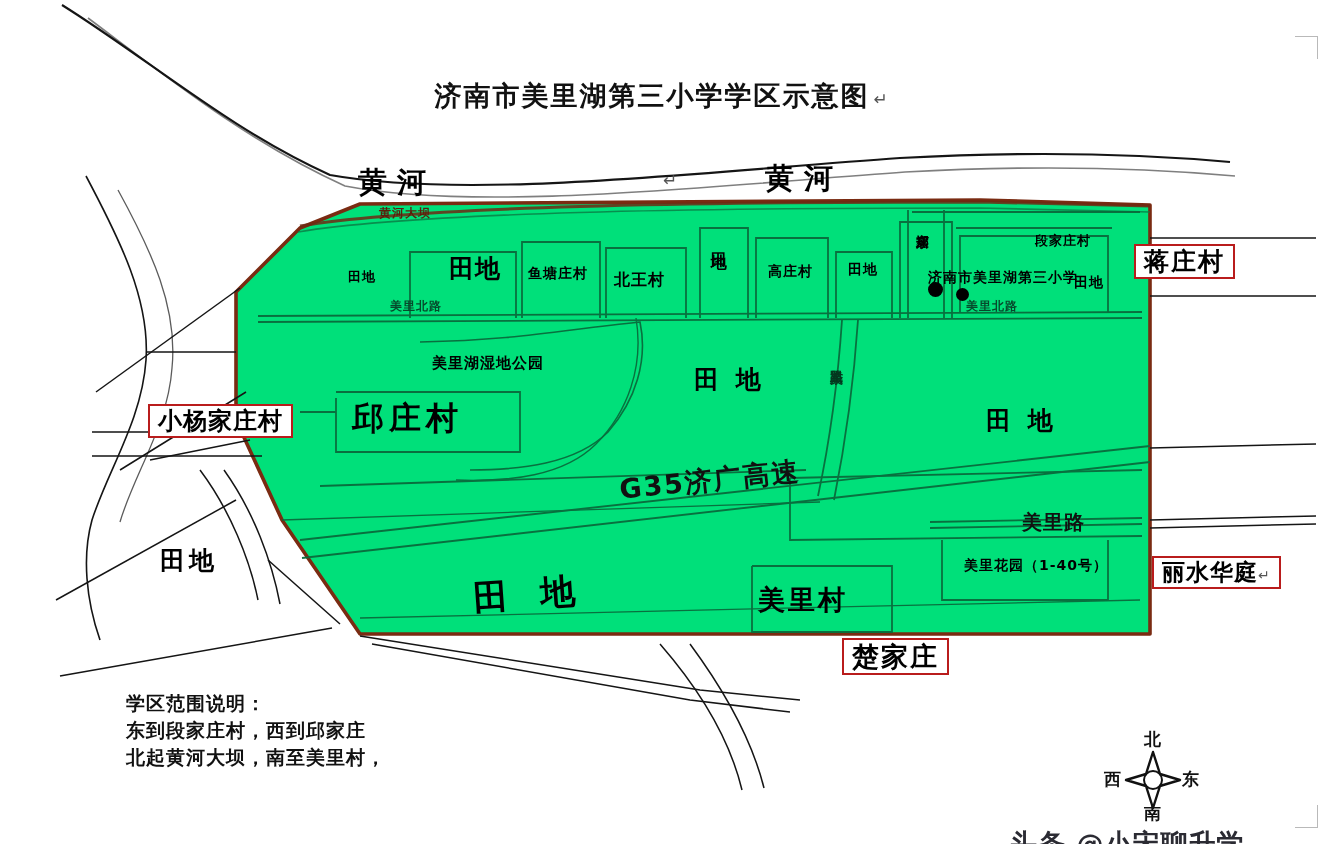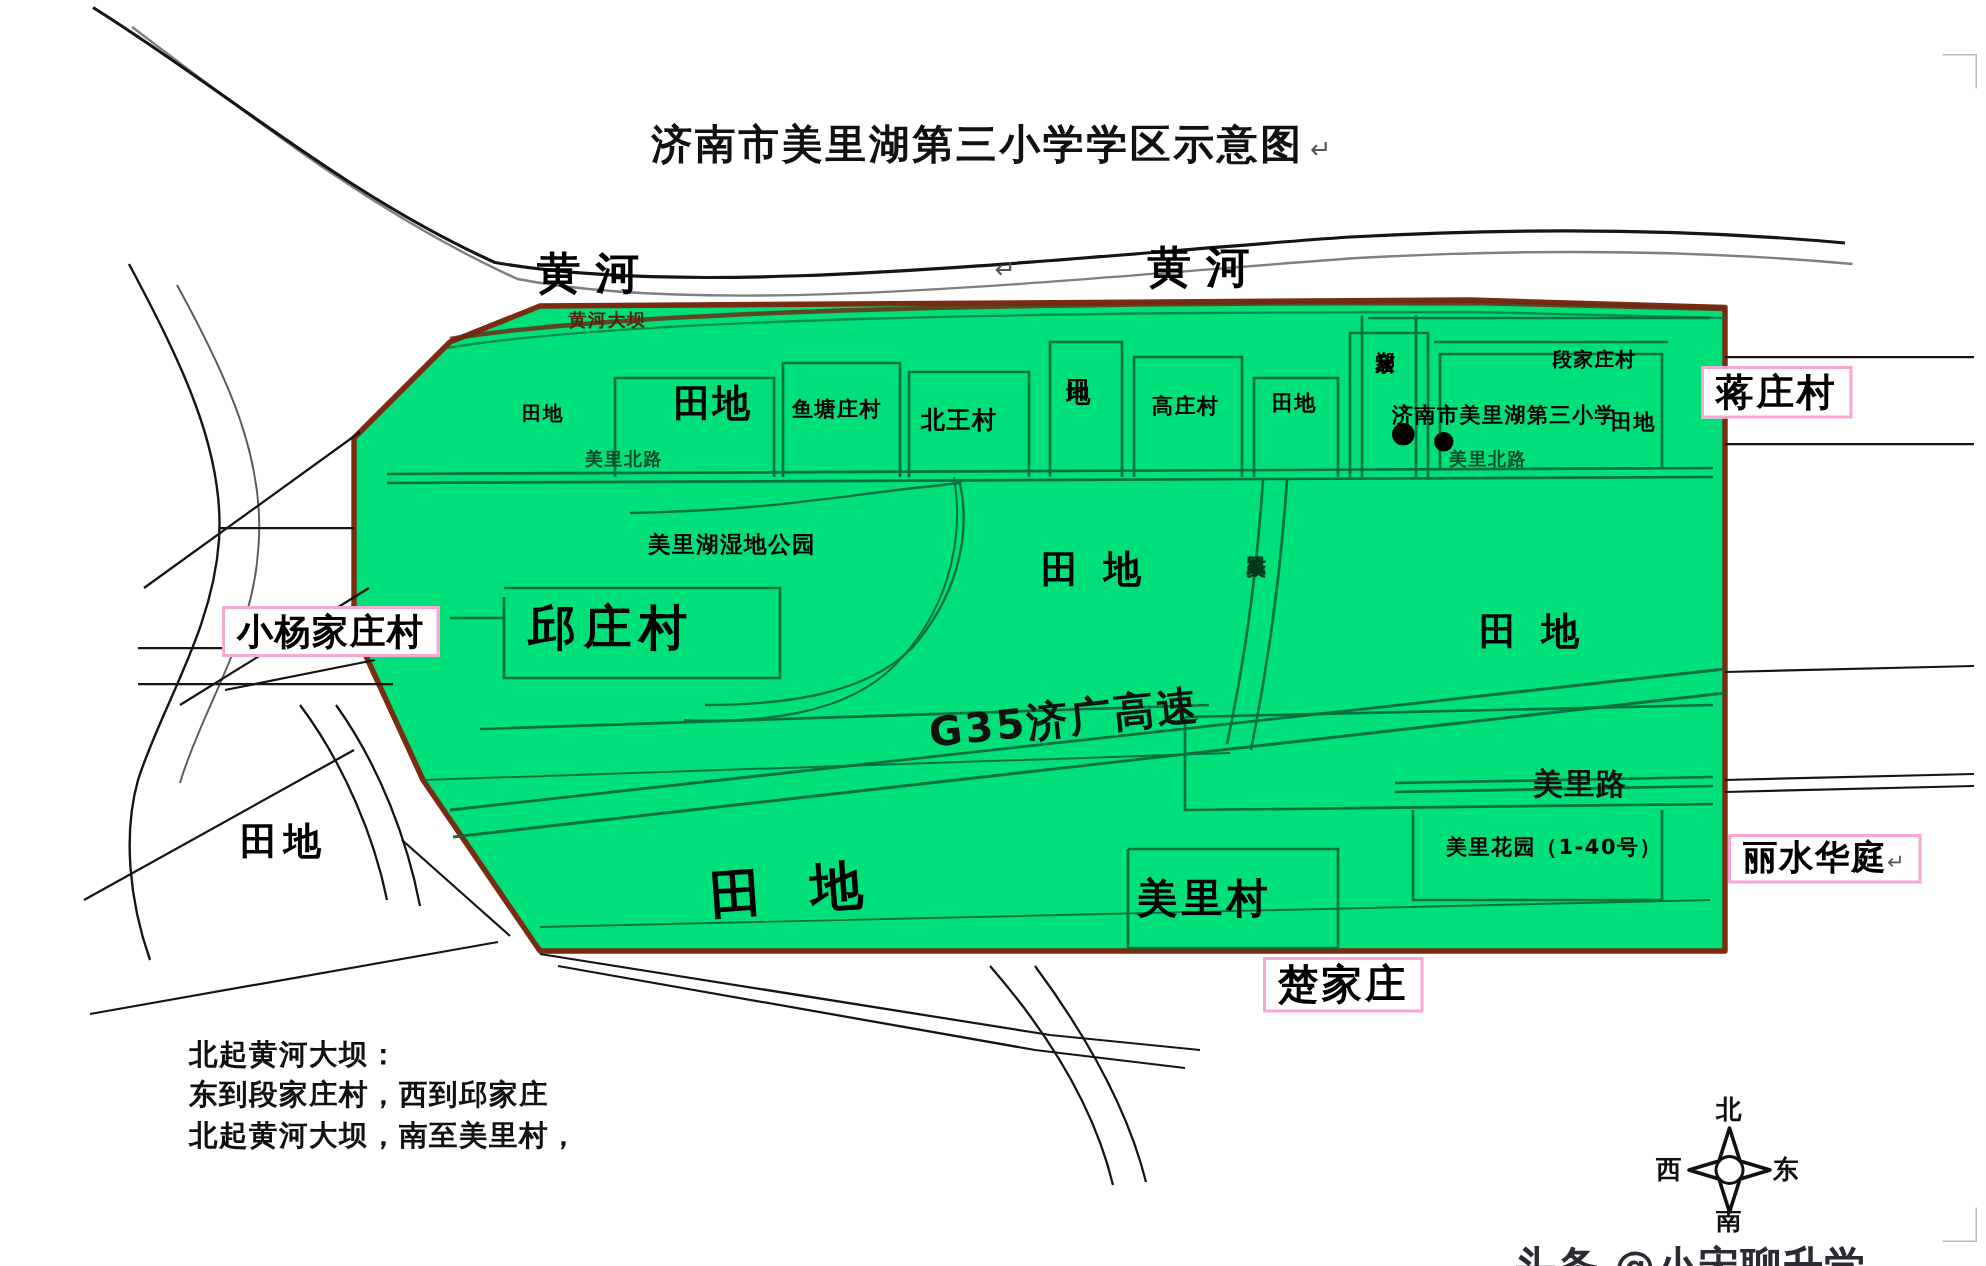--- a/index.html
+++ b/index.html
@@ -13,21 +13,21 @@
   #map-root{position:absolute;inset:0;}
   .lbl{
     position:absolute;
     color:#000;
     font-weight:bold;
     white-space:nowrap;
     line-height:1;
     letter-spacing:1px;
   }
   .boxed{
-    border:2px solid #f9a8d4;
+    border:2px solid #b91c1c;
     background:#fff;
     padding:3px 8px;
   }
   .boxed-green{
     border:2px solid #0a7a43;
     background:transparent;
     padding:2px 6px;
   }
   .vertical{
     writing-mode:vertical-rl;
@@ -198,21 +198,21 @@
   <div class="dot" style="left:956px;top:288px;width:13px;height:13px;"></div>
 
   <div class="lbl boxed" style="left:1134px;top:244px;font-size:25px;letter-spacing:2px;">蒋庄村</div>
   <div class="lbl boxed" style="left:148px;top:404px;font-size:24px;letter-spacing:1px;">小杨家庄村</div>
   <div class="lbl boxed" style="left:1152px;top:556px;font-size:23px;letter-spacing:1px;">
     <span>丽水华庭</span><span style="font-size:14px;font-weight:normal;color:#555;">↵</span>
   </div>
   <div class="lbl boxed" style="left:842px;top:638px;font-size:27px;letter-spacing:2px;">楚家庄</div>
 
   <div id="legend">
-    <div>北起黄河大坝：</div>
+    <div>学区范围说明：</div>
     <div>东到段家庄村，西到邱家庄</div>
     <div>北起黄河大坝，南至美里村，</div>
   </div>
 
   <div id="compass">
     <svg width="90" height="80" viewBox="0 0 90 80">
       <path d="M45,12 L52,34 L72,40 L52,46 L45,68 L38,46 L18,40 L38,34 Z" fill="none" stroke="#111" stroke-width="2.4" stroke-linejoin="round"></path>
       <circle cx="45" cy="40" r="9" fill="none" stroke="#111" stroke-width="2"></circle>
     </svg>
     <div class="cmp-t" style="left:36px;top:-12px;">北</div>

